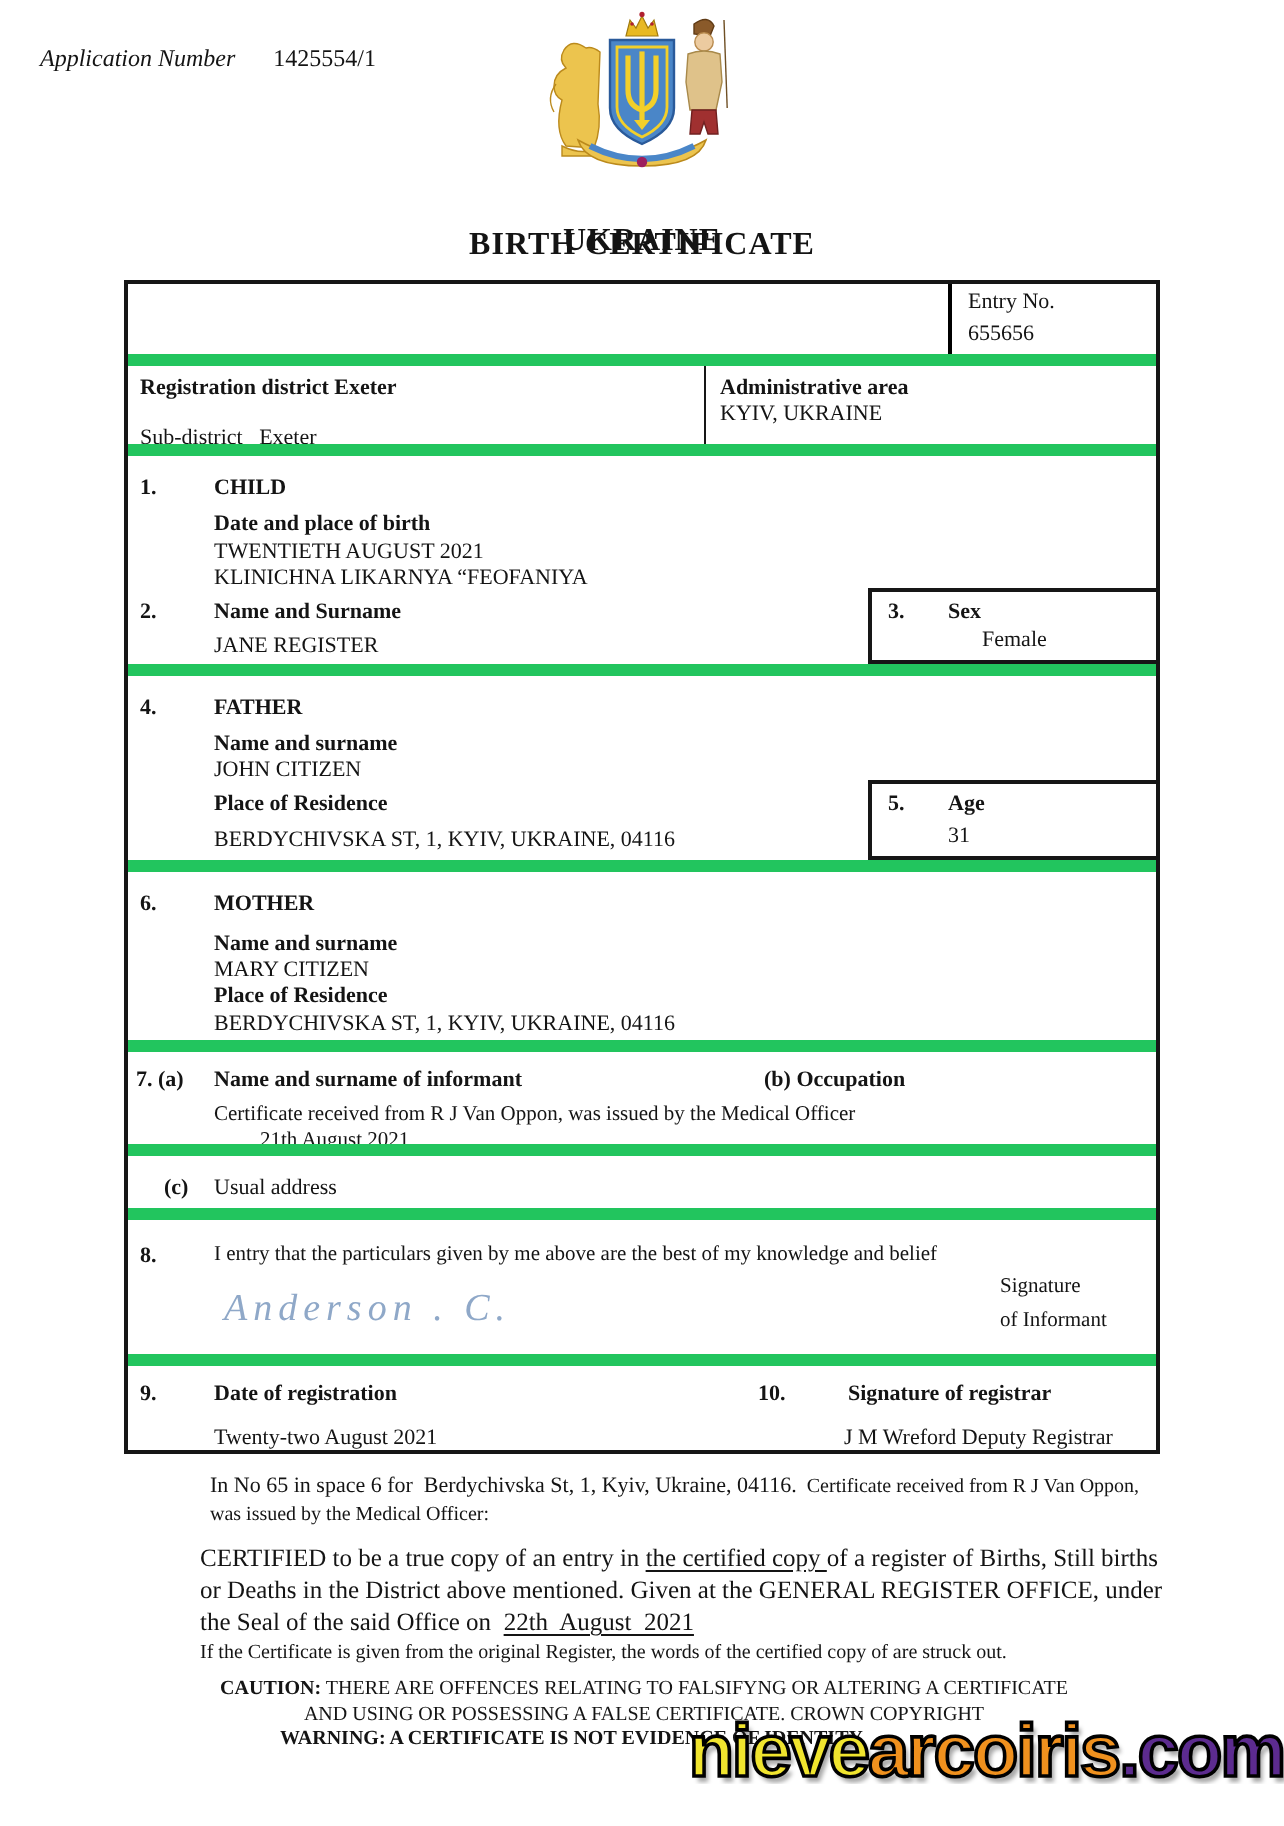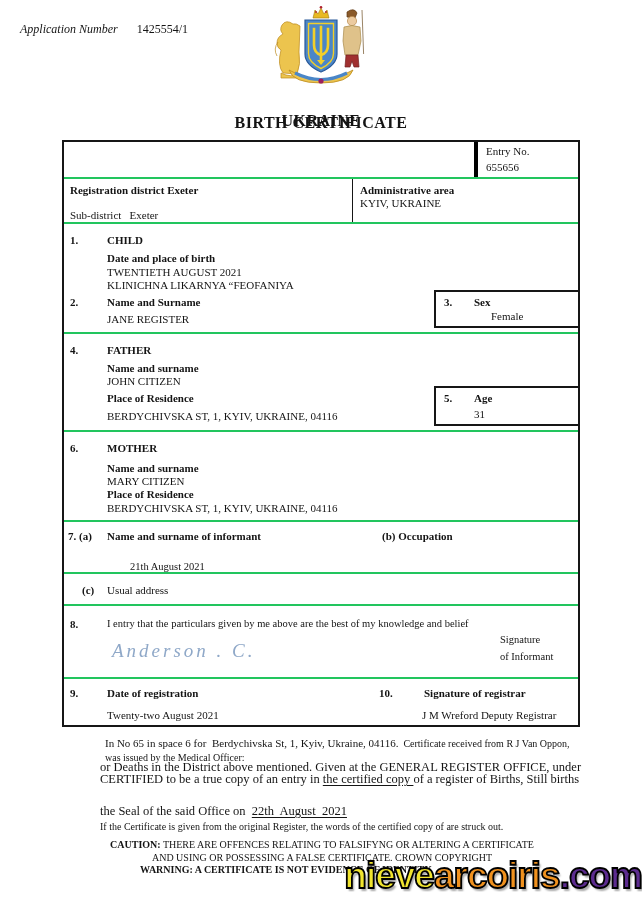--- a/index.html
+++ b/index.html
@@ -14,46 +14,46 @@
   .app-line{left:20px;top:22px;font-size:12px;}
   .app-label{font-style:italic;}
   .app-value{margin-left:16px;font-style:normal;}
   .emblem{position:absolute;left:269px;top:4px;width:104px;height:92px;}
   .country{left:0;right:0;top:96px;text-align:center;font-size:16px;font-weight:bold;letter-spacing:.5px;margin-top:16px;}
   .doctitle{left:0;right:0;top:114px;text-align:center;font-size:16px;font-weight:bold;letter-spacing:.5px;}
 
   
   .cert-table{position:absolute;left:62px;top:140px;width:514px;height:583px;border:2px solid #161616;}
   .row{position:absolute;left:0;right:0;}
-  .rline{border-top:2px solid #22c55e;padding-left:32px;}
+  .rline{border-top:6px solid #22c55e;padding-left:32px;}
   .r1{top:0;height:35px;}
   .r2{top:35px;height:45px;}
   .r3{top:80px;height:110px;}
   .r4{top:190px;height:98px;}
   .r5{top:288px;height:90px;}
   .r6{top:378px;height:52px;}
   .r7{top:430px;height:32px;}
   .r8{top:462px;height:73px;}
   .r9{top:535px;height:50px;}
-  .entry-cell{position:absolute;left:410px;top:0;bottom:0;right:0;border-left:4px solid #000000;}
+  .entry-cell{position:absolute;left:410px;top:0;bottom:0;right:0;border-left:2px solid #000000;}
   .v-div{position:absolute;left:288px;top:0;bottom:0;border-left:1px solid #161616;}
   .inbox{position:absolute;left:370px;right:0;border:2px solid #161616;border-right:none;}
   .sexbox{top:66px;height:34px;}
   .agebox{top:52px;height:36px;}
 
   
   .signature{font-size:19px;font-style:italic;letter-spacing:3px;color:#8fa8c8;}
 
   
   .note1{left:105px;top:737px;font-size:11px;}
   .note1 .sm{font-size:10px;}
   .note2{left:105px;top:752px;font-size:10px;}
   .certline{font-size:12.5px;}
   .c1{left:100px;top:772px;}
-  .c2{left:100px;top:760px;}
+  .c2{left:100px;top:788px;}
   .c3{left:100px;top:804px;}
   .orig-note{left:100px;top:821px;font-size:10px;}
   .caution{left:98px;top:838px;width:448px;text-align:center;font-size:10px;line-height:13px;white-space:normal;}
   .warning{left:140px;top:864px;font-size:10px;font-weight:bold;}
 
   
   .watermark{right:0px;top:855px;font-family:"Liberation Sans",sans-serif;font-weight:bold;
              font-size:37px;letter-spacing:-1px;-webkit-text-stroke:1.8px #000;
              text-shadow:2px 3px 2px rgba(0,0,0,0.35);}
 </style>
@@ -159,20 +159,21 @@
       <span class="abs b" style="left:43px;top:30px;">Name and surname</span>
       <span class="abs" style="left:43px;top:43px;">MARY CITIZEN</span>
       <span class="abs b" style="left:43px;top:56px;">Place of Residence</span>
       <span class="abs" style="left:43px;top:70px;">BERDYCHIVSKA ST, 1, KYIV, UKRAINE, 04116</span>
     </div>
 
     <div class="row r6 rline">
       <span class="abs b" style="left:4px;top:8px;">7. (a)</span>
       <span class="abs b" style="left:43px;top:8px;">Name and surname of informant</span>
       <span class="abs b" style="left:318px;top:8px;">(b) Occupation</span>
+      <span class="abs" style="left:43px;top:26px;font-size:10.5px;">Certificate received from R J Van Oppon, was issued by the Medical Officer</span>
       <span class="abs" style="left:43px;top:39px;font-size:10.5px;margin-left:23px;">21th August 2021</span>
     </div>
 
     <div class="row r7 rline">
       <span class="abs b" style="left:18px;top:10px;">(c)</span>
       <span class="abs" style="left:43px;top:10px;">Usual address</span>
     </div>
 
     <div class="row r8 rline">
       <span class="abs b" style="left:6px;top:12px;">8.</span>

